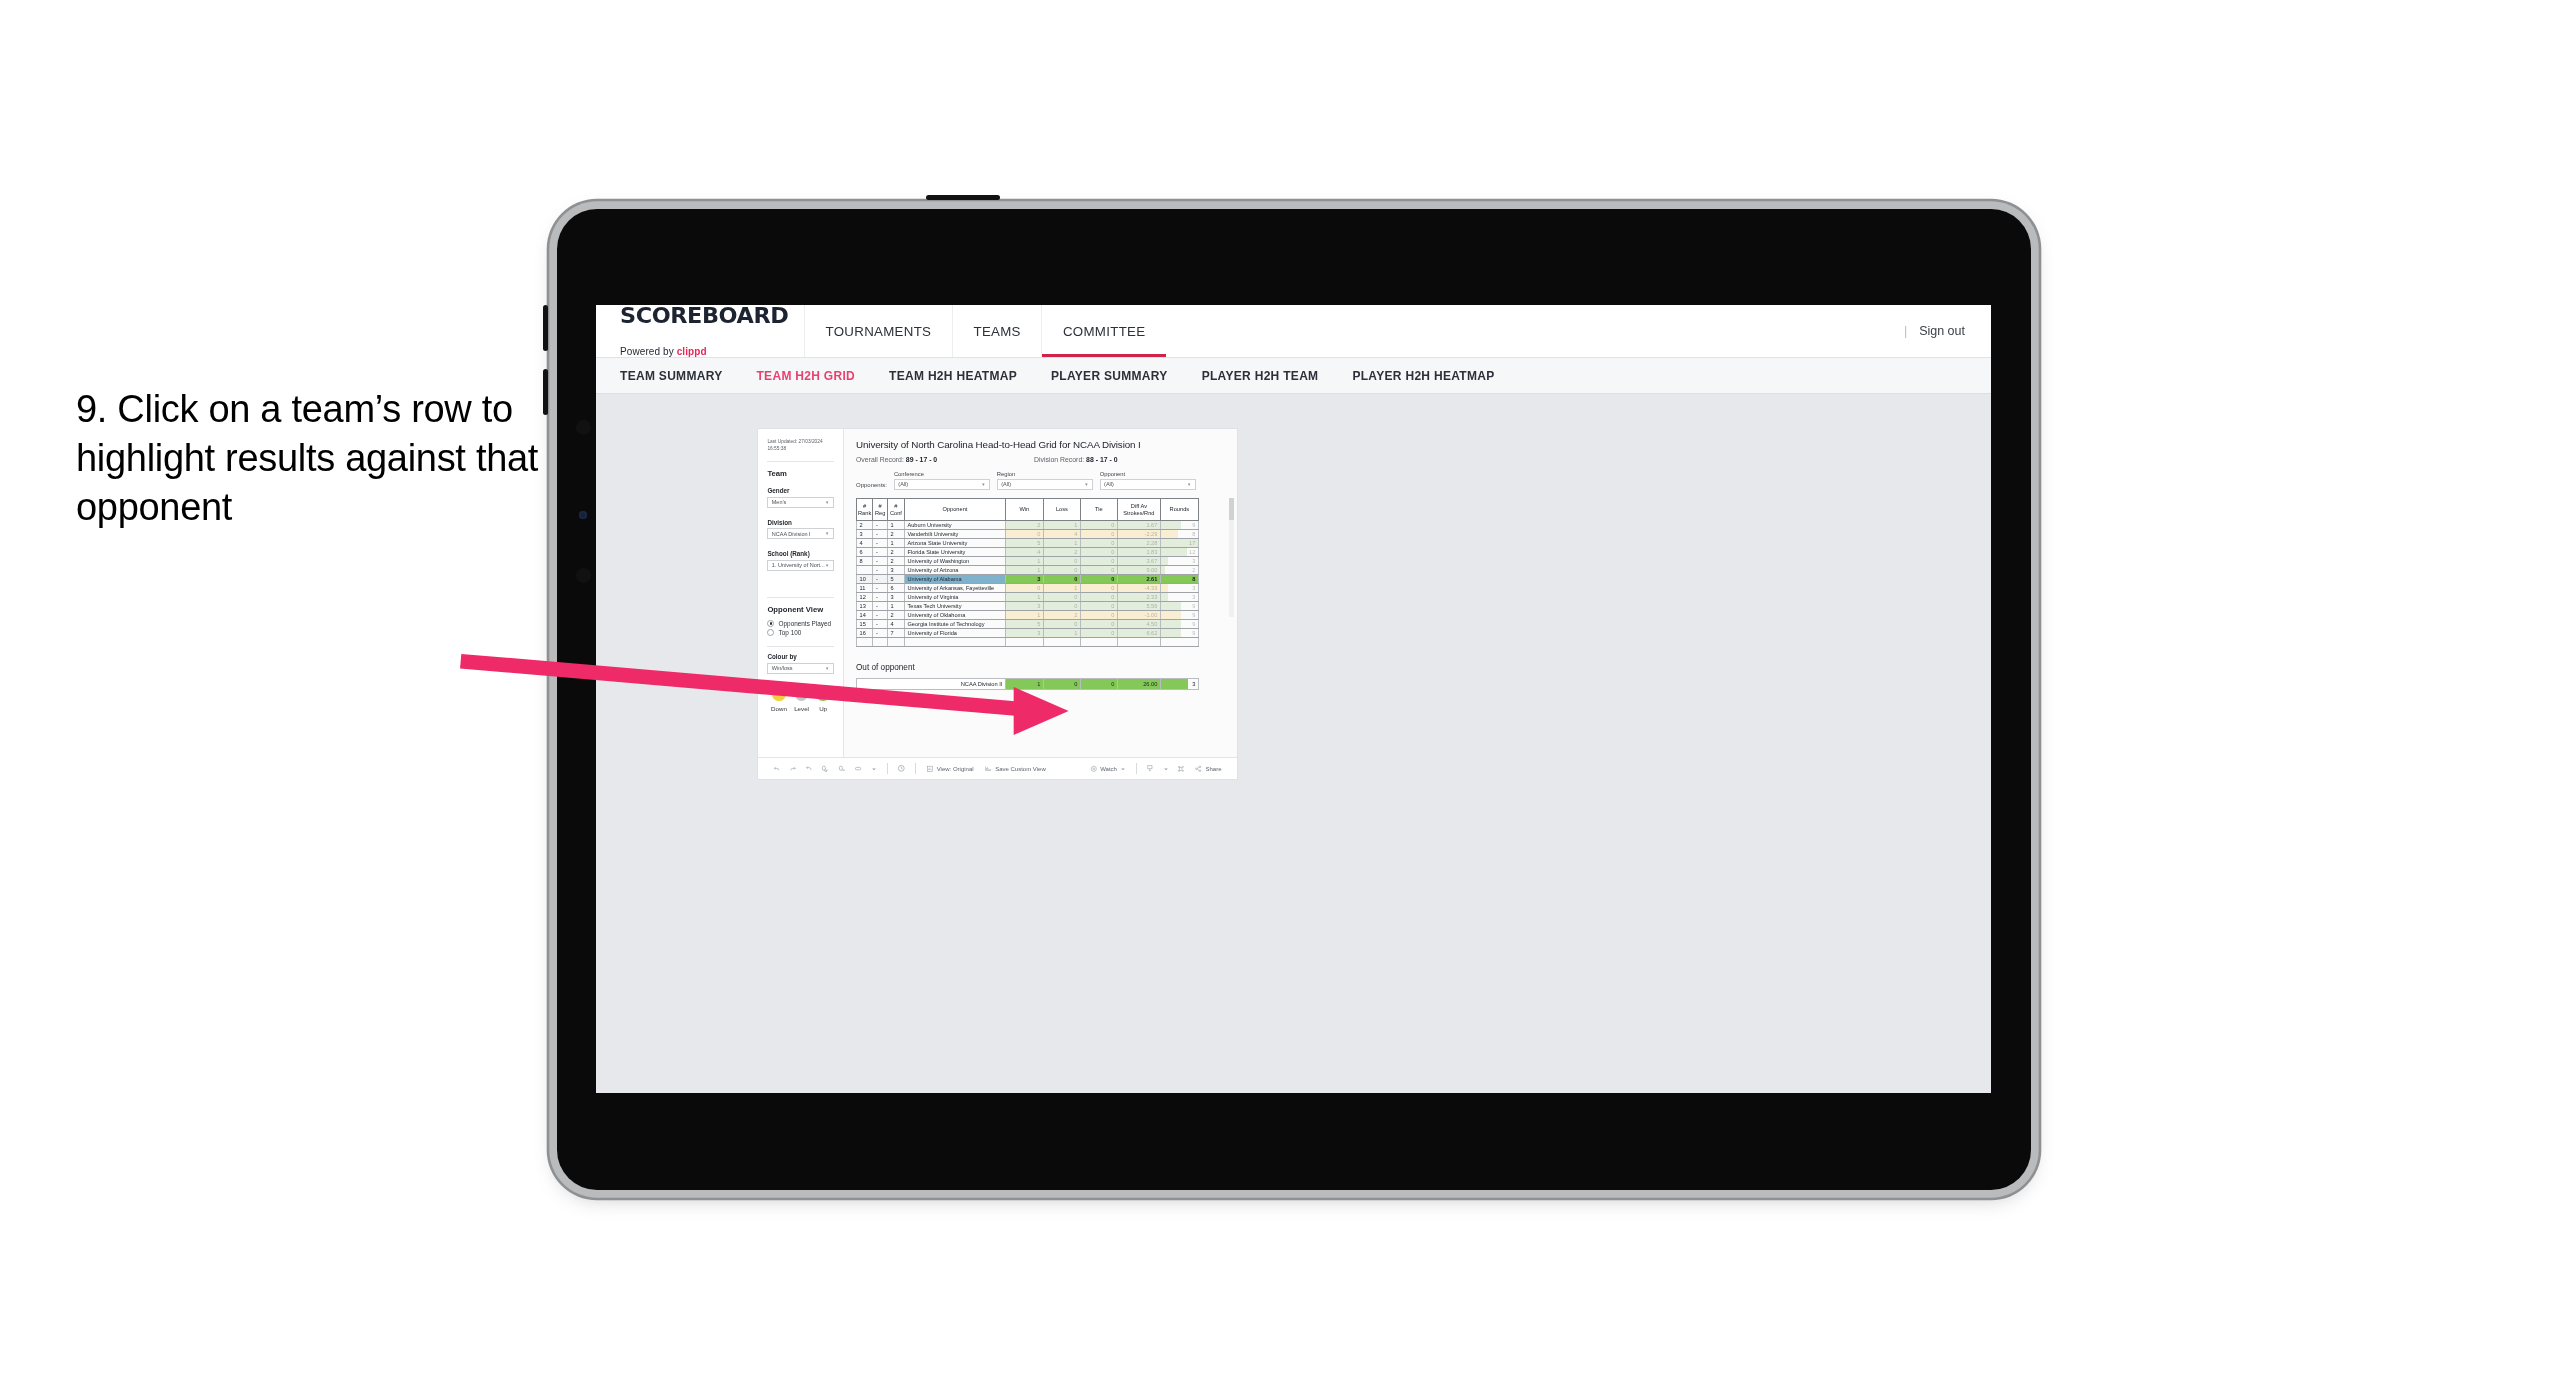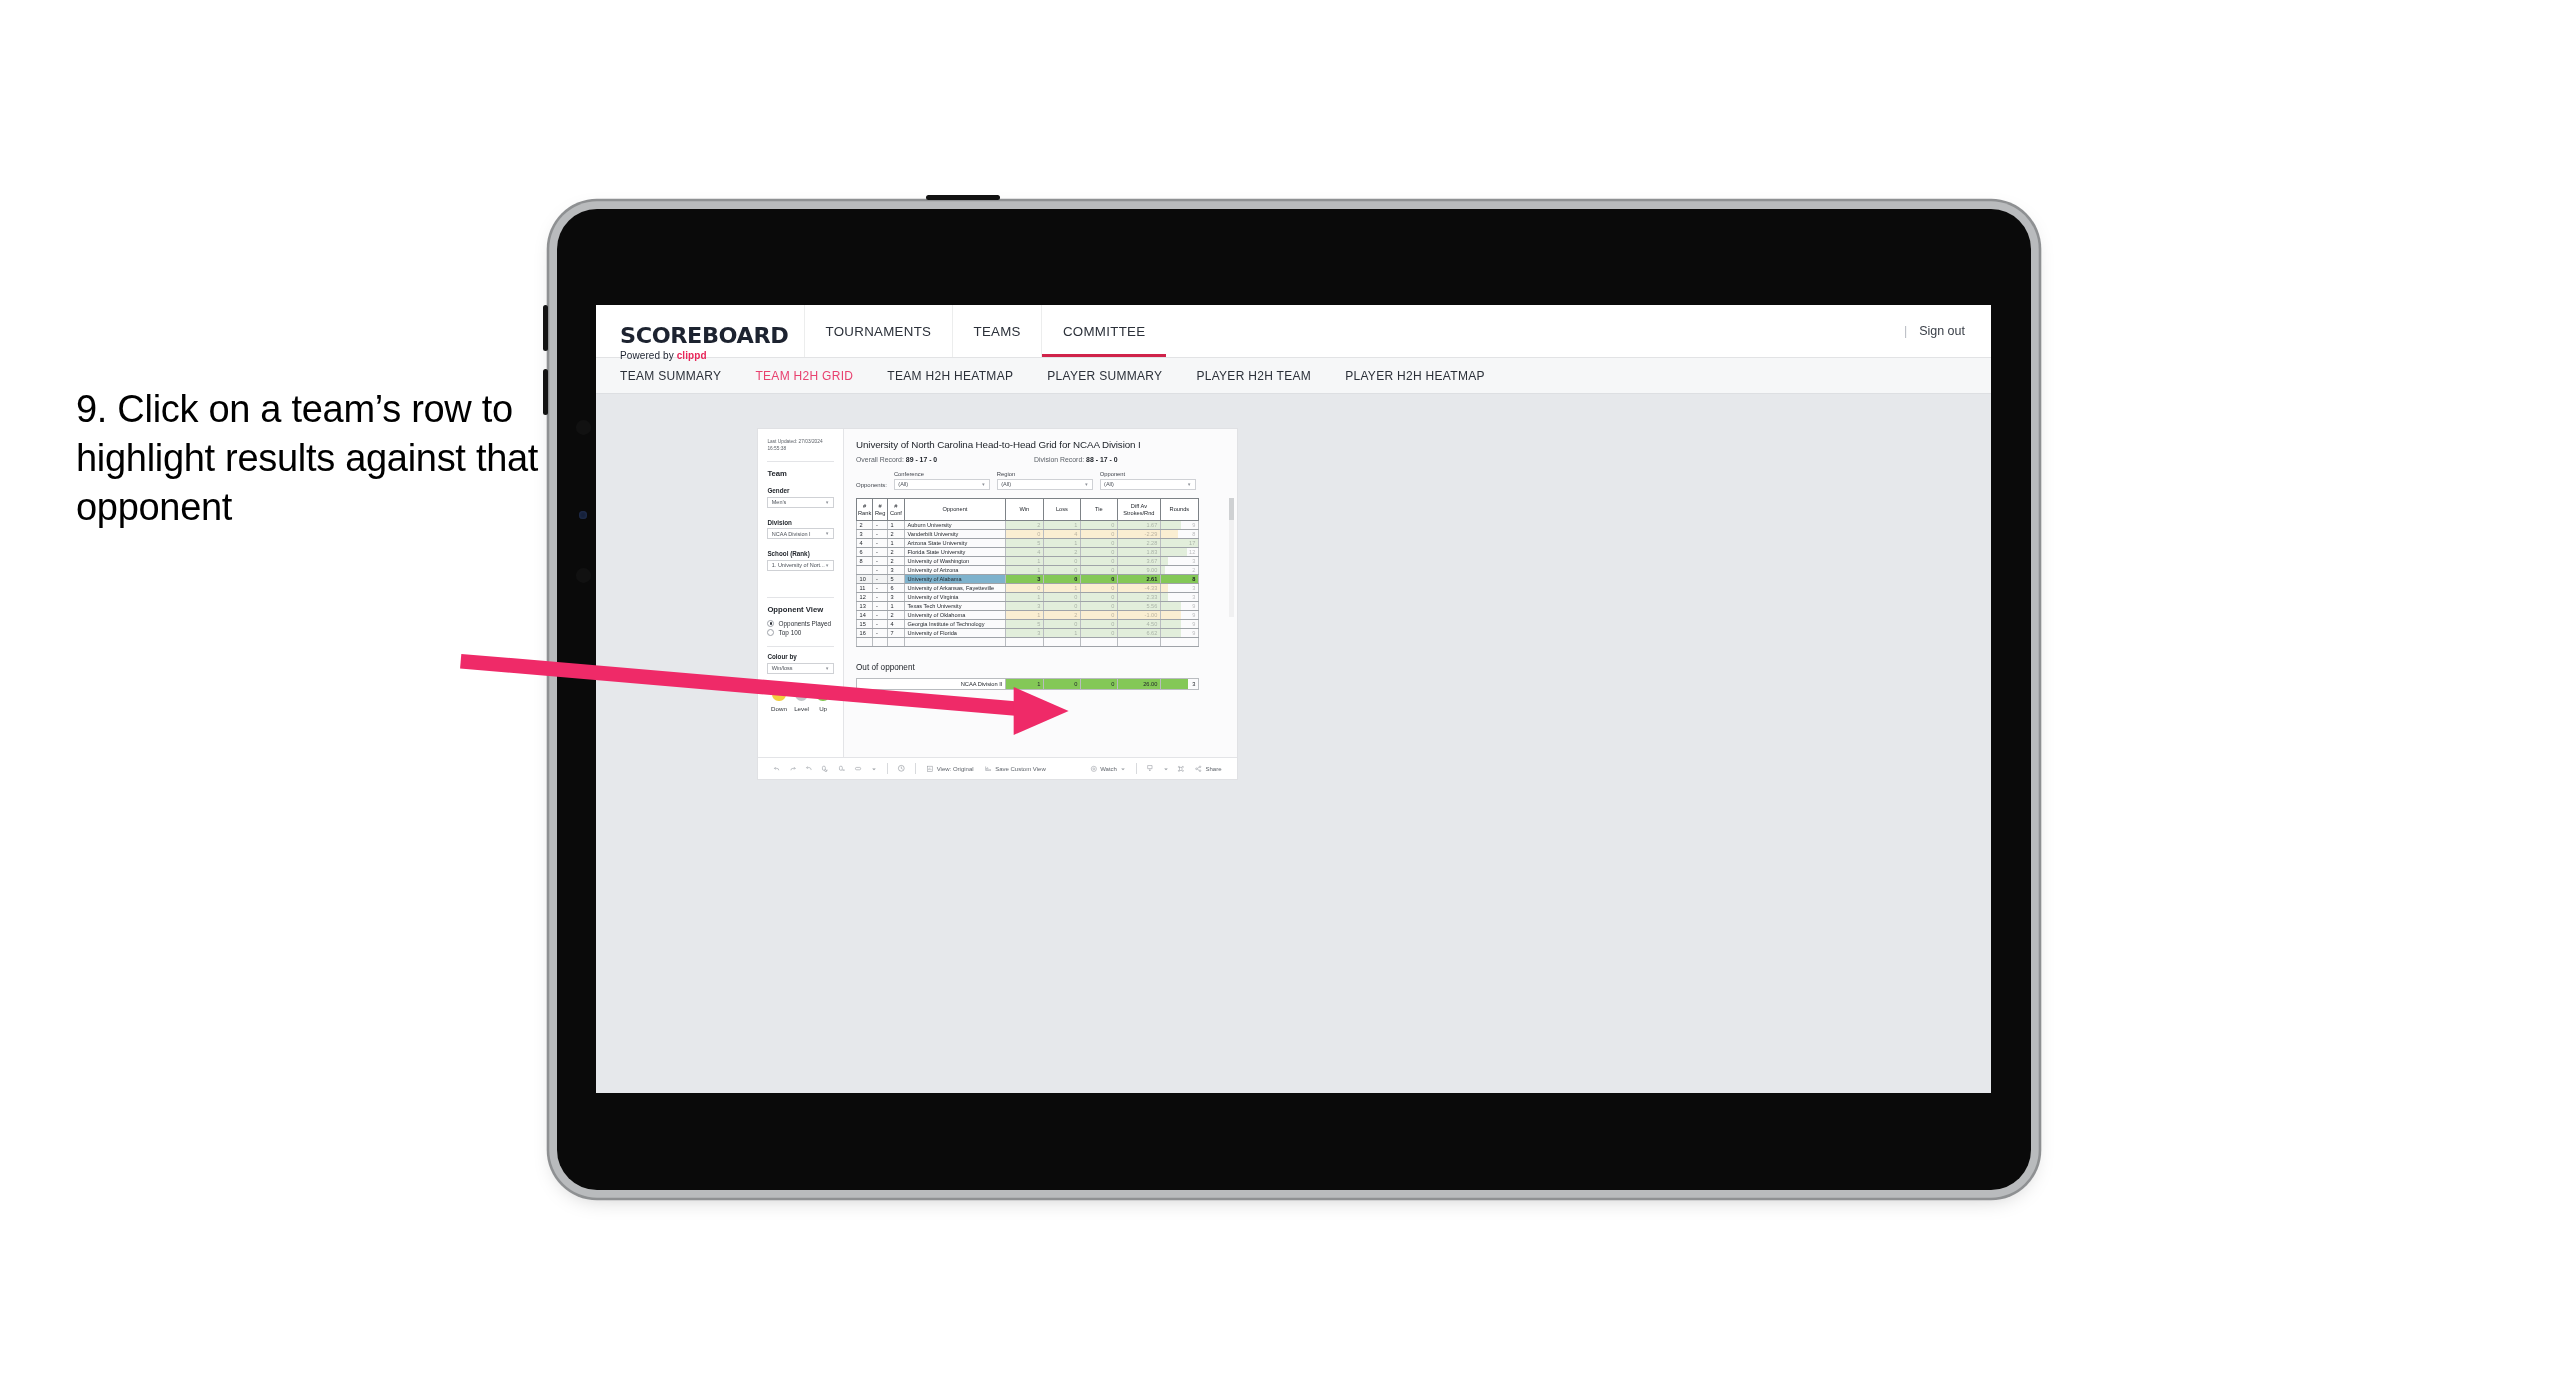--- a/index.html
+++ b/index.html
@@ -45,21 +45,21 @@
     width: 1395px; height: 788px;
     background: #ffffff;
     overflow: hidden;
   }
 
   
   .topbar {
     height: 53px; background: #fff; display: flex; align-items: stretch;
     border-bottom: 0.9px solid #e2e3e5; position: relative;
   }
-  .brand { display: flex; flex-direction: column; justify-content: space-between; padding: 0 22px 0 24px; margin-top: 20px; }
+  .brand { display: flex; flex-direction: column; justify-content: space-between; padding: 0 22px 0 24px; }
   .brand-name {
     font-family: "DejaVu Sans", sans-serif;
     font-weight: 700; font-size: 21.5px; letter-spacing: -0.4px;
     color: #1d2330; line-height: 1;
     transform: scaleX(1.04);
     transform-origin: left center;
   }
   .brand-sub { font-size: 10px; color: #1d2330; margin-top: 3.4px; letter-spacing: 0.1px; }
   .brand-sub .clippd { color: #e8275a; font-weight: 700; }
   .nav { display: flex; align-items: stretch; }
@@ -76,21 +76,21 @@
   .topbar-right {
     margin-left: auto; display: flex; align-items: center; gap: 12px;
     padding-right: 26px; font-size: 12.5px; color: #3b4049;
   }
   .vdiv { color: #b9bcc2; }
   .signout { cursor: pointer; }
 
   
   .subnav {
     height: 36px; background: #f6f7f8; display: flex; align-items: center;
-    padding-left: 24px; gap: 34px; border-bottom: 0.9px solid #dddfe2;
+    padding-left: 24px; gap: 34px; border-bottom: 0.9px solid #dddfe2; font-weight: bold;
   }
   .subnav-item { font-size: 12px; color: #2b3039; letter-spacing: 0.3px; cursor: pointer; }
   .subnav-item.active { color: #e8416f; }
 
   
   .canvas { background: #e6e8eb; height: calc(100% - 89px); padding: 34px 0 0 0; position: relative; }
   .viz {
     position: absolute; left: 161px; top: 34px;
     width: 481px; height: 352px;
     background: #fbfbfc;

